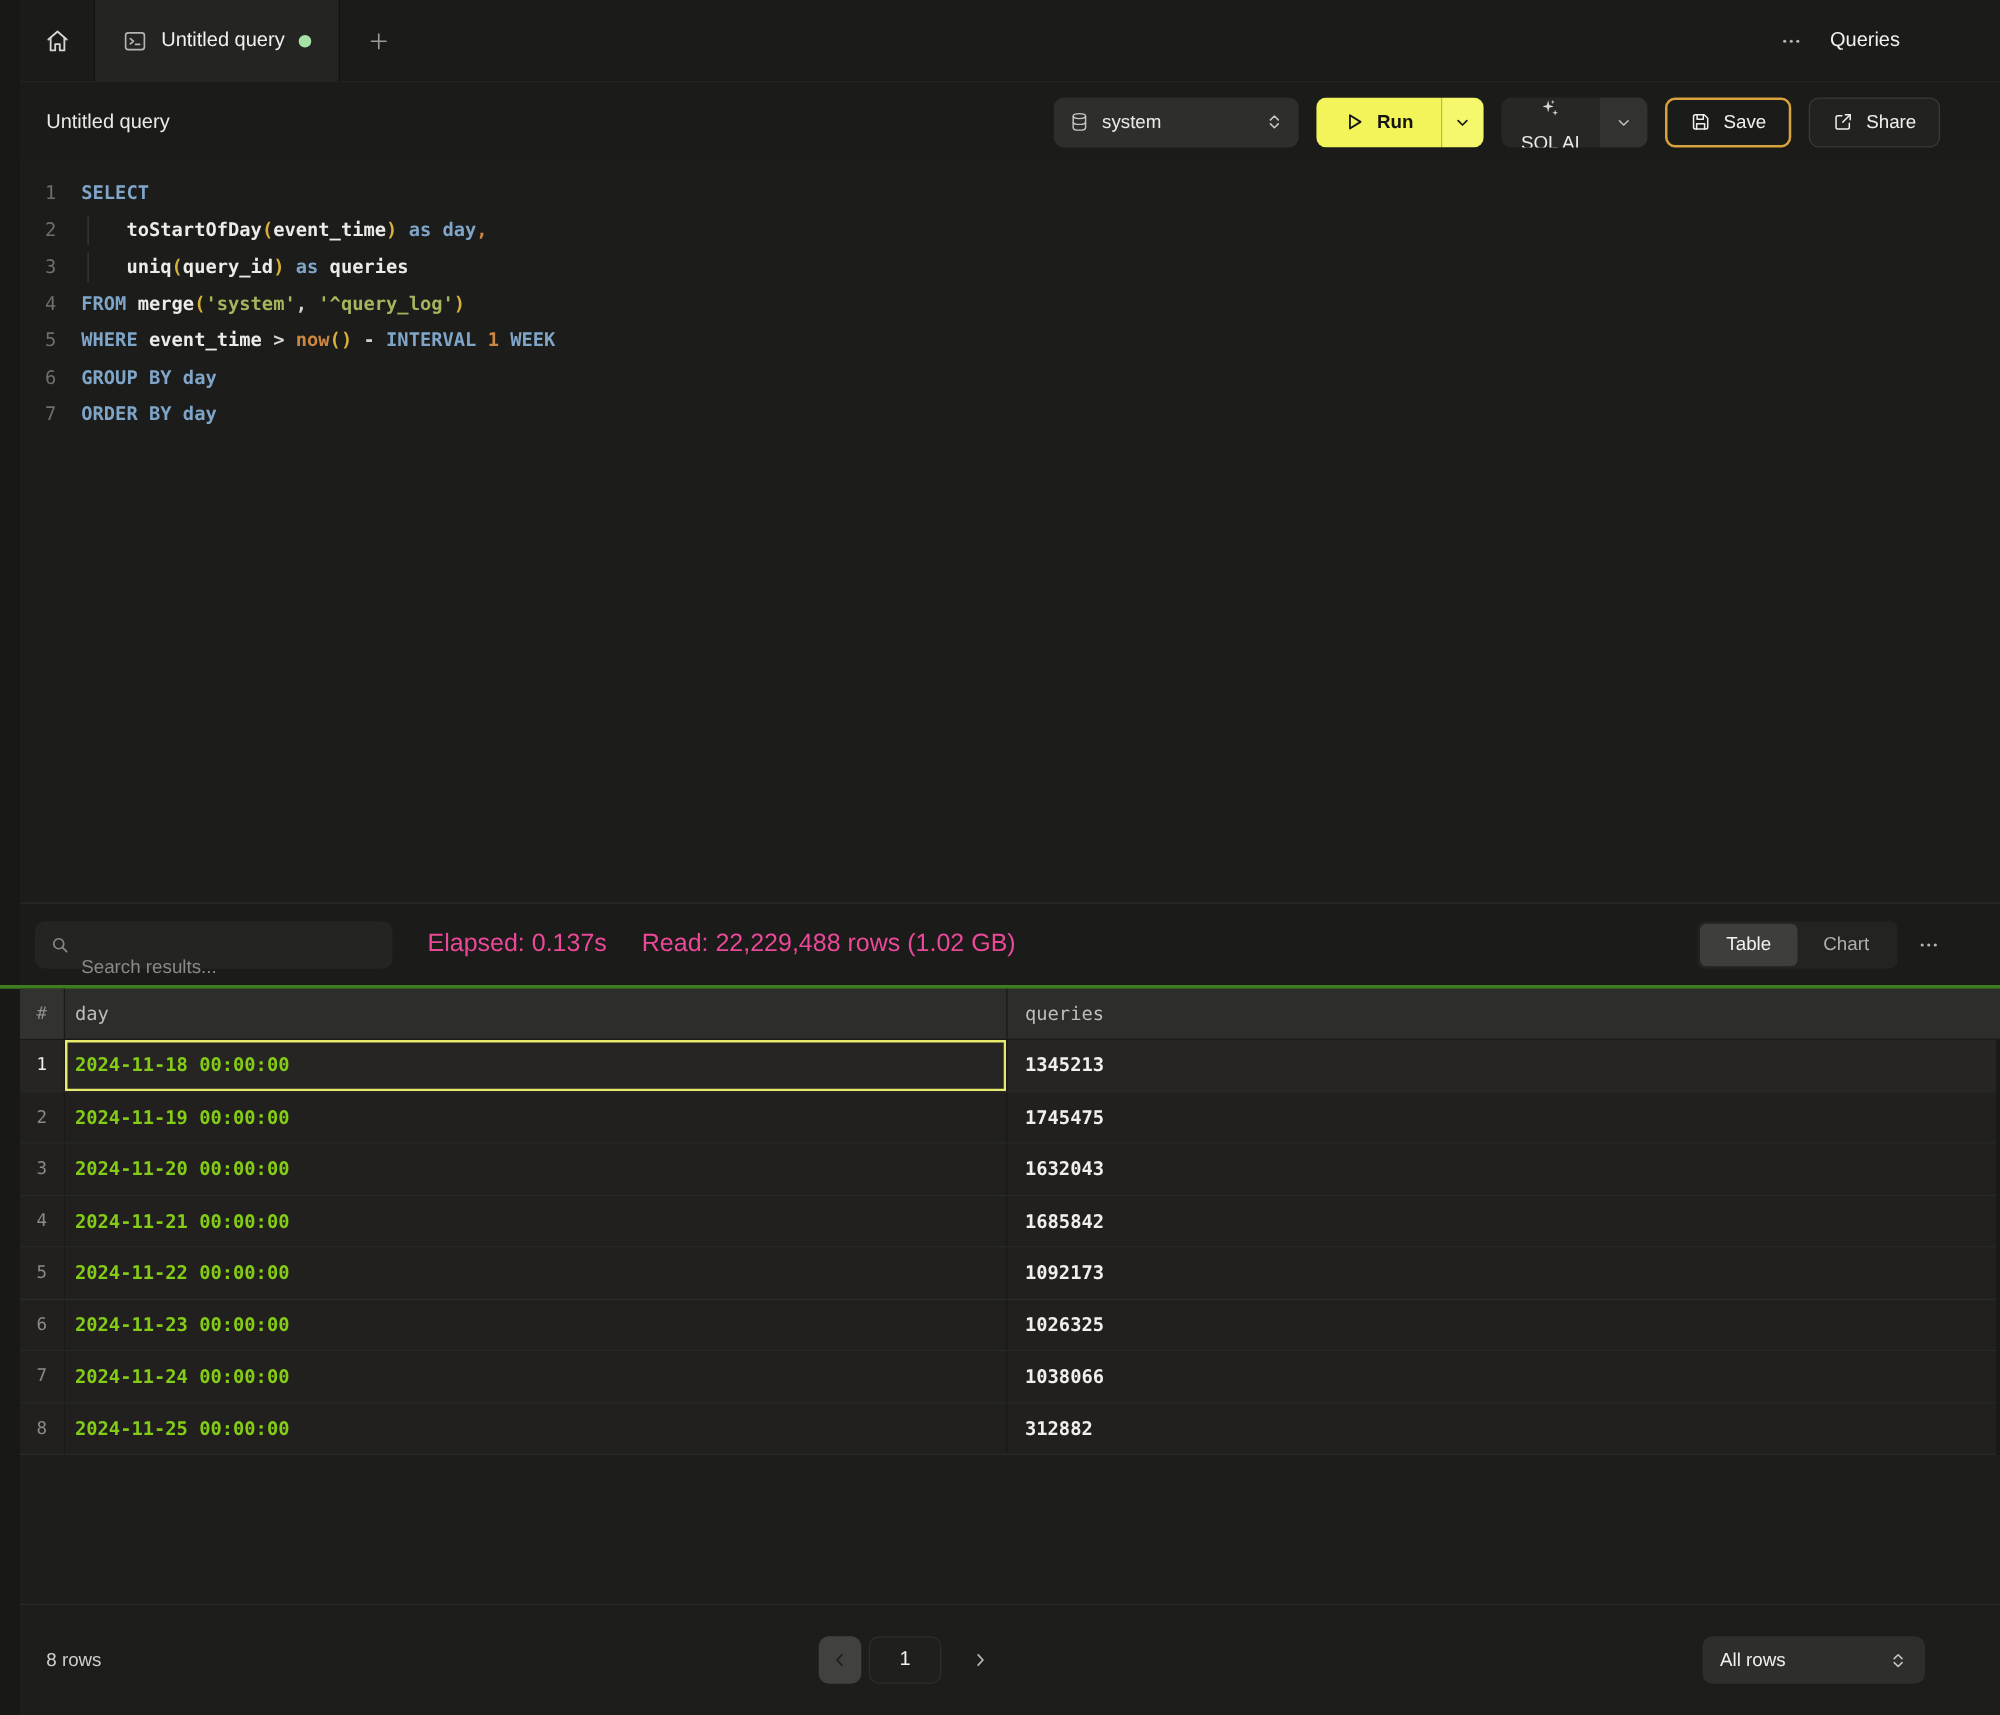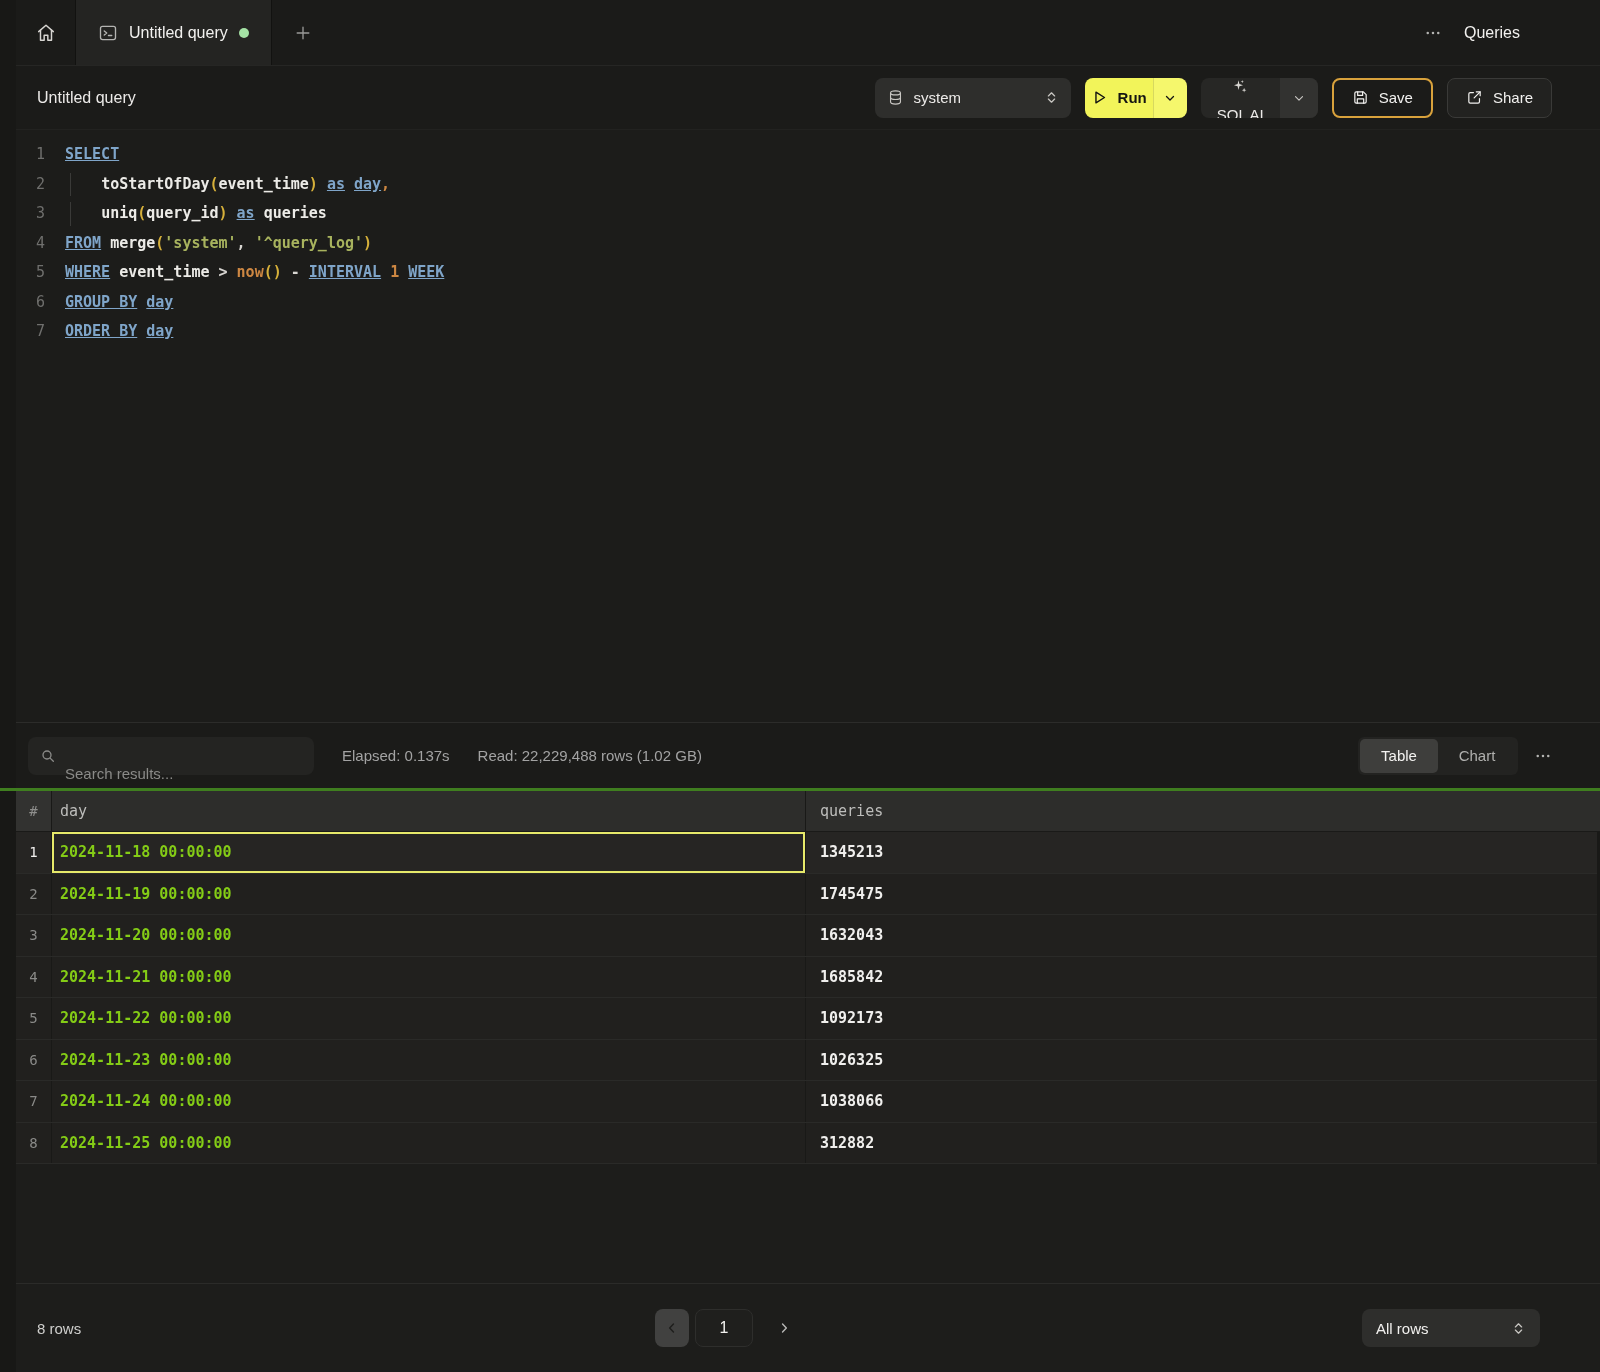--- a/index.html
+++ b/index.html
@@ -33,21 +33,21 @@
   
   .toolbar{ height:64px; flex:0 0 64px; background:#1b1b19; display:flex; align-items:center;
             padding:0 48px 0 21px; border-bottom:1px solid #222220; }
   .query-title{ font-size:16px; color:#eceae8; }
   .toolbar-right{ margin-left:auto; display:flex; align-items:center; gap:14px; }
   .btn{ height:40px; border-radius:8px; display:flex; align-items:center; font-size:15px;
         cursor:pointer; }
   .db-select{ width:196px; background:#2e2e2c; padding:0 12px; gap:10px; color:#eceae8; }
   .db-select .updown{ margin-left:auto; }
   .run-btn{ overflow:hidden; padding:0; color:#141412; font-weight:bold; }
-  .run-main{ height:40px; display:flex; align-items:center; gap:10px; padding:0 6px;
+  .run-main{ height:40px; display:flex; align-items:center; gap:10px; padding:0 22px;
              background:var(--accent-yellow); }
   .run-caret{ height:40px; width:34px; display:flex; align-items:center; justify-content:center;
               background:var(--run-chevron-yellow); border-left:1px solid rgba(0,0,0,0.12); }
   .sqlai-btn{ overflow:hidden; padding:0; color:#eceae8; background:#272725; }
   .sqlai-main{ height:40px; display:flex; align-items:center; gap:10px; padding:0 16px;flex-direction:column; }
   .sqlai-caret{ height:40px; width:38px; display:flex; align-items:center; justify-content:center;
                 background:#323230; }
   .save-btn{ padding:0 18px; gap:10px; color:#f2f1ef; background:transparent;
              border:2px solid var(--save-border);text-align:right; }
   .share-btn{ padding:0 18px; gap:10px; color:#f2f1ef; background:#222220;
@@ -55,32 +55,32 @@
 
   
   .editor{ flex:0 0 592px; height:592px; background:#1c1c1a; padding-top:10px;
            font-family:"DejaVu Sans Mono", monospace; font-size:15px; font-weight:bold;
            overflow:hidden; }
   .ed-line{ position:relative; height:29.5px; line-height:29.5px; white-space:pre; }
   .ln{ display:inline-block; width:29px; text-align:right; color:#6f6f6d; font-weight:normal;
        vertical-align:top; }
   .code{ display:inline-block; margin-left:20px; vertical-align:top; }
   .guide{ position:absolute; left:54px; top:3px; bottom:3px; width:1px; background:#3a3a38; }
-  .tok-kw{ color:var(--kw);text-decoration:underline; } .tok-fn{ color:var(--fn); } .tok-par{ color:var(--par); }
+  .tok-kw{ color:var(--kw); } .tok-fn{ color:var(--fn); } .tok-par{ color:var(--par); }
   .tok-str{ color:var(--str); } .tok-num{ color:var(--num); } .tok-pl{ color:var(--pl); }
 
   
   .results-bar{ flex:0 0 66px; height:66px; background:#1b1b19; border-top:1px solid #2c2c2a;
                 display:flex; align-items:center; padding:0 48px 0 12px; }
   .search-box{ width:286px; height:38px; background:#242422; border-radius:8px; display:flex;
                align-items:center; gap:9px; padding:0 12px; color:#8a8a88; }
   .search-box input{ background:transparent; border:none; outline:none; color:#d8d6d2;
                      font-size:15px; width:100%; font-family:"Liberation Sans",sans-serif;margin-top:36px; }
   .search-box input::placeholder{ color:#8a8a88; }
-  .stat{ font-size:15px; color:#a3a3a3; margin-left:28px; }
+  .stat{ font-size:20px; color:#ec4899; margin-left:28px; }
   .view-toggle{ margin-left:auto; display:flex; align-items:center; gap:16px; }
   .segmented{ background:#232321; border-radius:6px; padding:2px; display:flex; height:38px; }
   .seg{ min-width:78px; padding:0 16px; display:flex; align-items:center; justify-content:center;
         font-size:15px; border-radius:5px; cursor:pointer; color:#b0b0ae; }
   .seg.active{ background:#3e3e3c; color:#f4f3f1; }
 
   .green-line{ flex:0 0 3px; height:3px; background:var(--green-line); margin-left:-16px;
                width:1600px; }
 
   

